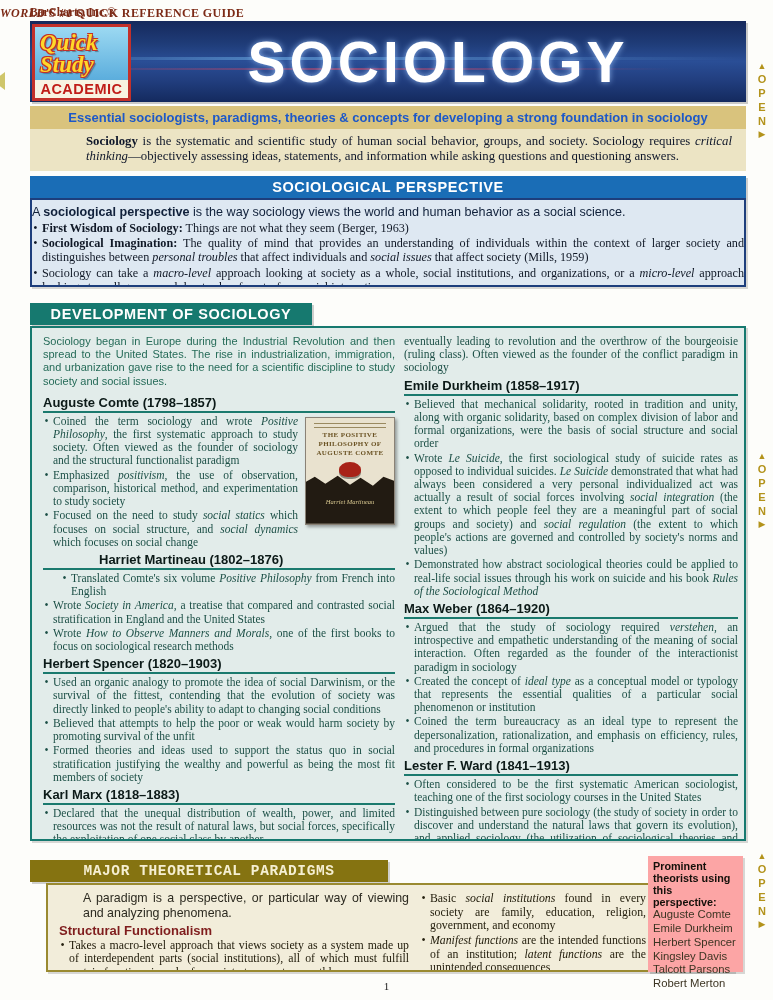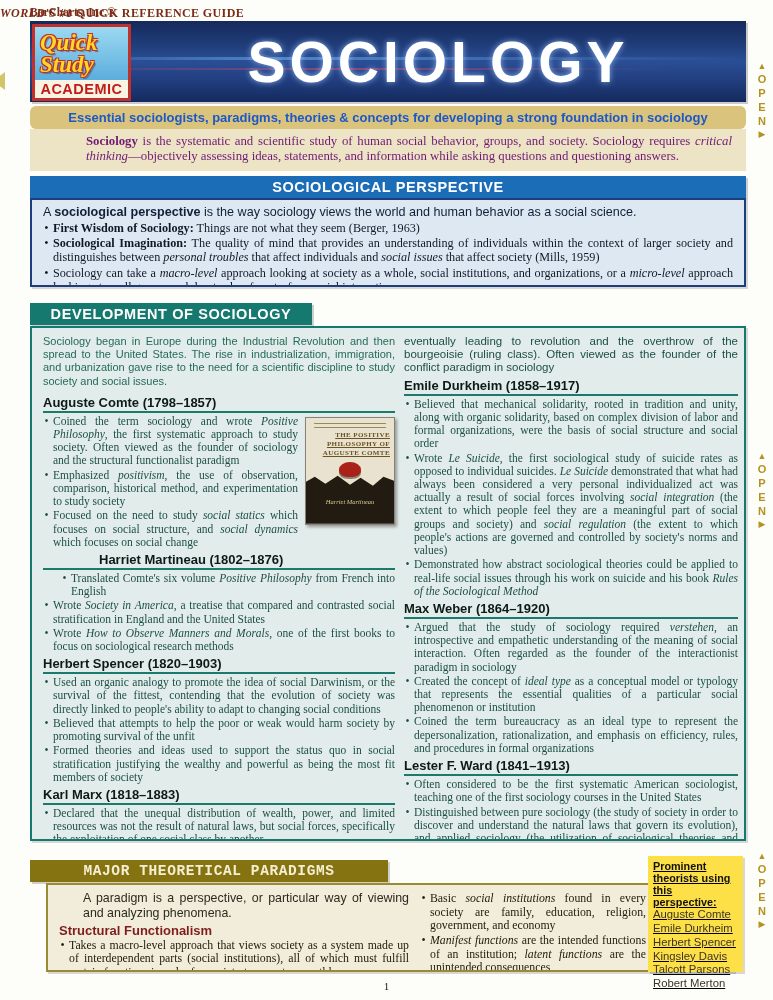--- a/index.html
+++ b/index.html
@@ -35,84 +35,84 @@
     border:3px solid #c3302a;background:linear-gradient(180deg,#9cd9f2 0%,#5fb0de 70%,#4c9fd2 100%);
     box-sizing:border-box;display:flex;flex-direction:column;}
   .qs-words{flex:1;display:flex;flex-direction:column;justify-content:center;padding-left:5px;}
   .qs-word{font-family:var(--serif);font-style:italic;font-weight:bold;font-size:23px;line-height:.92;
     color:#ffd829;text-shadow:1px 1px 0 #c3302a,-1px 1px 0 #c3302a,1px -1px 0 #c3302a,-1px -1px 0 #c3302a,2px 2px 1px rgba(0,0,0,.35);}
   .qs-academic{background:#f8f3e2;color:#c01d18;font-weight:bold;font-size:14.5px;
     text-align:center;letter-spacing:.5px;padding:1px 0;font-family:var(--sans);}
 
   
   .subtitle-bar{position:absolute;left:30px;top:106px;width:716px;height:23px;background:#d9c37d;
-    display:flex;align-items:center;justify-content:center;border-radius:6px;}
+    display:flex;align-items:center;justify-content:center;}
   .subtitle-bar span{font-weight:bold;font-size:13px;color:#1d58c8;}
   .intro-box{position:absolute;left:30px;top:129px;width:716px;height:42px;background:#ece4c4;
     box-sizing:border-box;padding:5px 14px 0 56px;}
-  .intro-text{font-family:var(--serif);font-size:12.8px;line-height:1.2;color:#701a75;text-align:justify;}
+  .intro-text{font-family:var(--serif);font-size:12.8px;line-height:1.2;color:#0f172a;text-align:justify;}
 
   
   .sec-header{position:absolute;height:22px;display:flex;align-items:center;justify-content:center;
     color:#ffffff;font-weight:bold;font-size:14.5px;letter-spacing:.6px;
     box-shadow:2px 2px 0 rgba(0,0,0,.18);}
   .sec-box{position:absolute;box-sizing:border-box;box-shadow:2px 2px 0 rgba(0,0,0,.15);overflow:hidden;}
   .bul{display:flex;gap:3px;margin-top:1px;}
   .bul .d{flex:none;width:7px;text-align:center;}
   .bul .t{flex:1;text-align:justify;}
 
   
   .persp-header{left:30px;top:176px;width:716px;background:#1a6db6;}
   .persp-box{left:30px;top:198px;width:716px;height:89px;background:#dee8f2;border:2px solid #1d3e7c;
-    padding:5px 11px;}
+    padding:5px 0;}
   .persp-lead{font-size:12.6px;color:#10203a;line-height:1.2;}
   .persp-bullets{font-family:var(--serif);font-size:12.2px;color:#101826;line-height:1.16;margin-top:1px;}
 
   
   .dev-header{left:30px;top:303px;width:282px;background:#16796f;}
   .dev-box{left:30px;top:326px;width:716px;height:515px;background:#e2ecea;border:2px solid #16796f;}
   .dev-col{position:absolute;top:7px;}
   .dev-col-left{left:11px;width:352px;}
   .dev-col-right{left:372px;width:334px;}
   .dev-intro{font-size:11px;line-height:1.2;color:#256b58;text-align:justify;margin-bottom:4px;}
   .theorist-name{font-weight:bold;font-size:13px;color:#0c1a18;border-bottom:2px solid #1b7a6e;
     padding:3px 0 1px 0;margin-bottom:2px;}
   .theorist-name.center{padding-left:56px;}
   .dev-bullets{font-family:var(--serif);font-size:11.5px;line-height:1.15;color:#1c4f46;}
   .bul.indent1{margin-left:18px;}
-  .dev-cont{font-family:Liberation Sans, sans-serif;font-size:11.5px;line-height:1.15;color:#1c4f46;text-align:justify;}
+  .dev-cont{font-family:Liberation Serif, serif;font-size:11.5px;line-height:1.15;color:#1c4f46;text-align:justify;}
 
   
   .book{float:right;width:88px;height:106px;margin:2px 0 3px 7px;background:#e9e2cf;
     border:1px solid #8a8276;box-shadow:2px 2px 3px rgba(0,0,0,.35);position:relative;overflow:hidden;}
   .book-series{position:absolute;top:5px;left:8px;right:8px;border-top:1px solid #9a8a60;
     border-bottom:1px solid #9a8a60;height:3px;}
-  .book-title{position:absolute;top:13px;left:4px;right:4px;text-align:right;
+  .book-title{position:absolute;top:13px;left:4px;right:4px;text-align:center;
     font-family:var(--serif);font-weight:bold;font-size:7px;line-height:1.3;color:#6b5324;
-    text-transform:uppercase;letter-spacing:.4px;text-decoration:underline;}
+    text-transform:uppercase;letter-spacing:.4px;}
   .book-emblem{position:absolute;top:44px;left:50%;transform:translateX(-50%);width:22px;height:15px;
     background:#a82218;border-radius:50% 50% 40% 40%;box-shadow:0 2px 0 rgba(0,0,0,.4);}
   .book-bottom{position:absolute;left:0;right:0;bottom:0;height:50px;background:#221b12;
     clip-path:polygon(0 16%,10% 6%,22% 20%,36% 4%,50% 22%,62% 8%,76% 24%,88% 6%,100% 14%,100% 100%,0 100%);}
   .book-author{position:absolute;left:0;right:0;bottom:18px;text-align:center;
     font-family:var(--serif);font-style:italic;font-size:6.5px;color:#d8c890;}
   .book-press{position:absolute;left:0;right:0;bottom:4px;text-align:center;
     font-family:var(--serif);font-style:italic;font-size:5.5px;color:#b0a070;}
 
   
   .para-header{left:30px;top:860px;width:358px;background:#857311;color:#f5efd2;font-family:Liberation Mono, monospace;}
   .para-box{left:46px;top:883px;width:688px;height:89px;background:#f2edda;border:2px solid #9a8a30;}
   .para-col{position:absolute;top:6px;}
   .para-col1{left:11px;width:350px;}
   .para-col2{left:372px;width:226px;}
   .para-lead{font-size:12.4px;line-height:1.2;color:#2c2a20;padding-left:24px;text-align:justify;}
   .para-sub{font-weight:bold;font-size:13px;color:#7f1d1d;margin-top:2px;}
   .para-bullets{font-family:var(--serif);font-size:11.8px;line-height:1.16;color:#25200f;}
-  .side-box{position:absolute;left:648px;top:856px;width:95px;height:116px;background:#fde047;
-    box-sizing:border-box;padding:4px 5px;box-shadow:2px 2px 0 rgba(0,0,0,.15);text-decoration:underline;}
+  .side-box{position:absolute;left:648px;top:856px;width:95px;height:116px;background:#fca5a5;
+    box-sizing:border-box;padding:4px 5px;box-shadow:2px 2px 0 rgba(0,0,0,.15);}
   .side-head{font-weight:bold;font-size:10.8px;line-height:1.12;color:#14100a;}
   .side-name{font-size:11.3px;line-height:1.22;color:#3c3422;}
 
   
   .page-num{position:absolute;left:0;width:773px;top:980px;text-align:center;
     font-family:var(--serif);font-size:11px;color:#222;}
   .open-marker{position:absolute;left:755px;width:14px;display:flex;flex-direction:column;
     align-items:center;gap:3px;color:#b3931b;font-weight:bold;font-family:var(--sans);}
   .open-marker .gl{font-size:11px;line-height:1;}
   .open-marker .ar{font-size:9px;line-height:1;}

